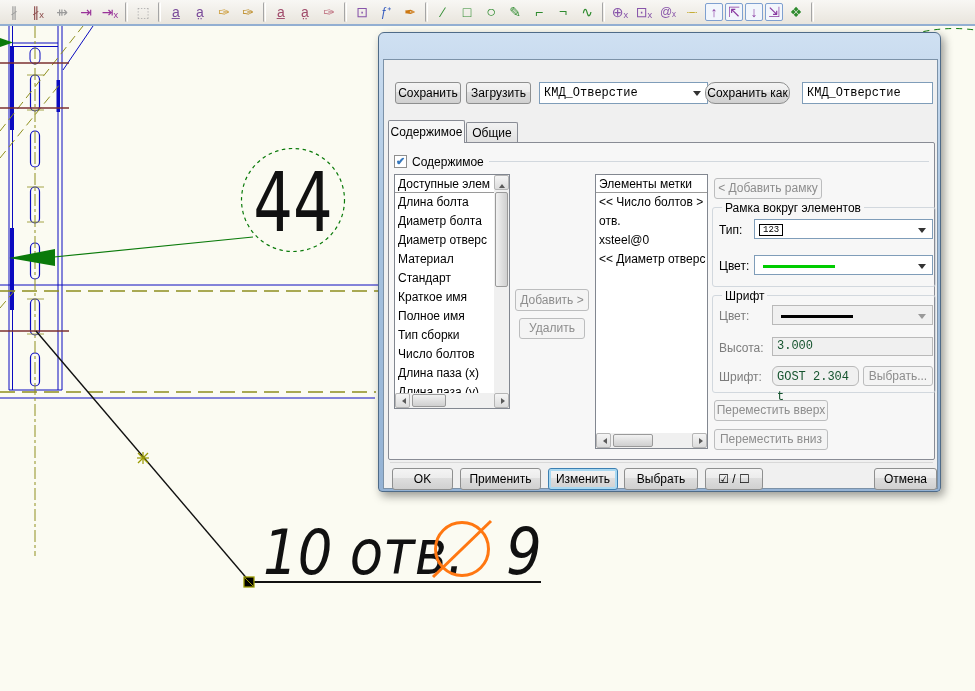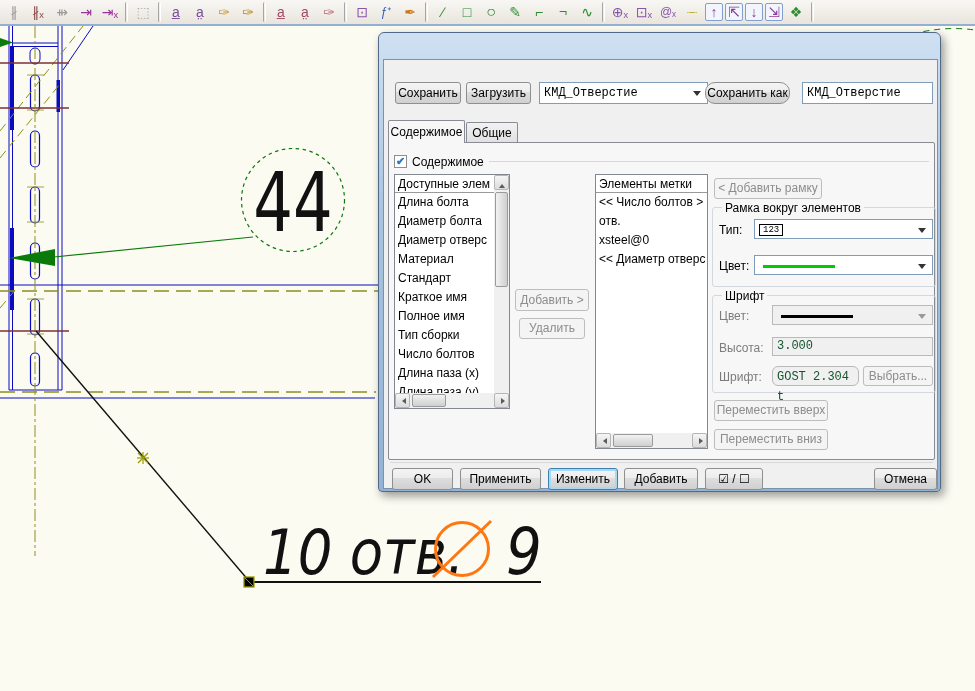--- a/index.html
+++ b/index.html
@@ -424,17 +424,17 @@
     <div class="input dis" style="left:388px;top:306px;width:87px;height:20px;border-radius:6px;">GOST 2.304 t</div>
     <div class="btn dis" style="left:479px;top:306px;width:70px;height:20px;line-height:18px;">Выбрать...</div>
 
     <div class="btn dis" style="left:330px;top:340px;width:114px;height:21px;line-height:19px;">Переместить вверх</div>
     <div class="btn dis" style="left:330px;top:369px;width:114px;height:21px;line-height:19px;">Переместить вниз</div>
 
     <div class="hline" style="left:6px;top:402px;width:543px;background:#d8d8d8;"></div>
     <div class="btn" style="left:8px;top:408px;width:61px;height:22px;">OK</div>
     <div class="btn" style="left:76px;top:408px;width:81px;height:22px;">Применить</div>
     <div class="btn focus" style="left:164px;top:408px;width:70px;height:22px;">Изменить</div>
-    <div class="btn" style="left:240px;top:408px;width:74px;height:22px;">Добавить</div>
+    <div class="btn" style="left:240px;top:408px;width:74px;height:22px;">Выбрать</div>
     <div class="btn" style="left:321px;top:408px;width:58px;height:22px;">☑ / ☐</div>
     <div class="btn" style="left:490px;top:408px;width:63px;height:22px;">Отмена</div>
   </div>
 </div>
 
 </body></html>

